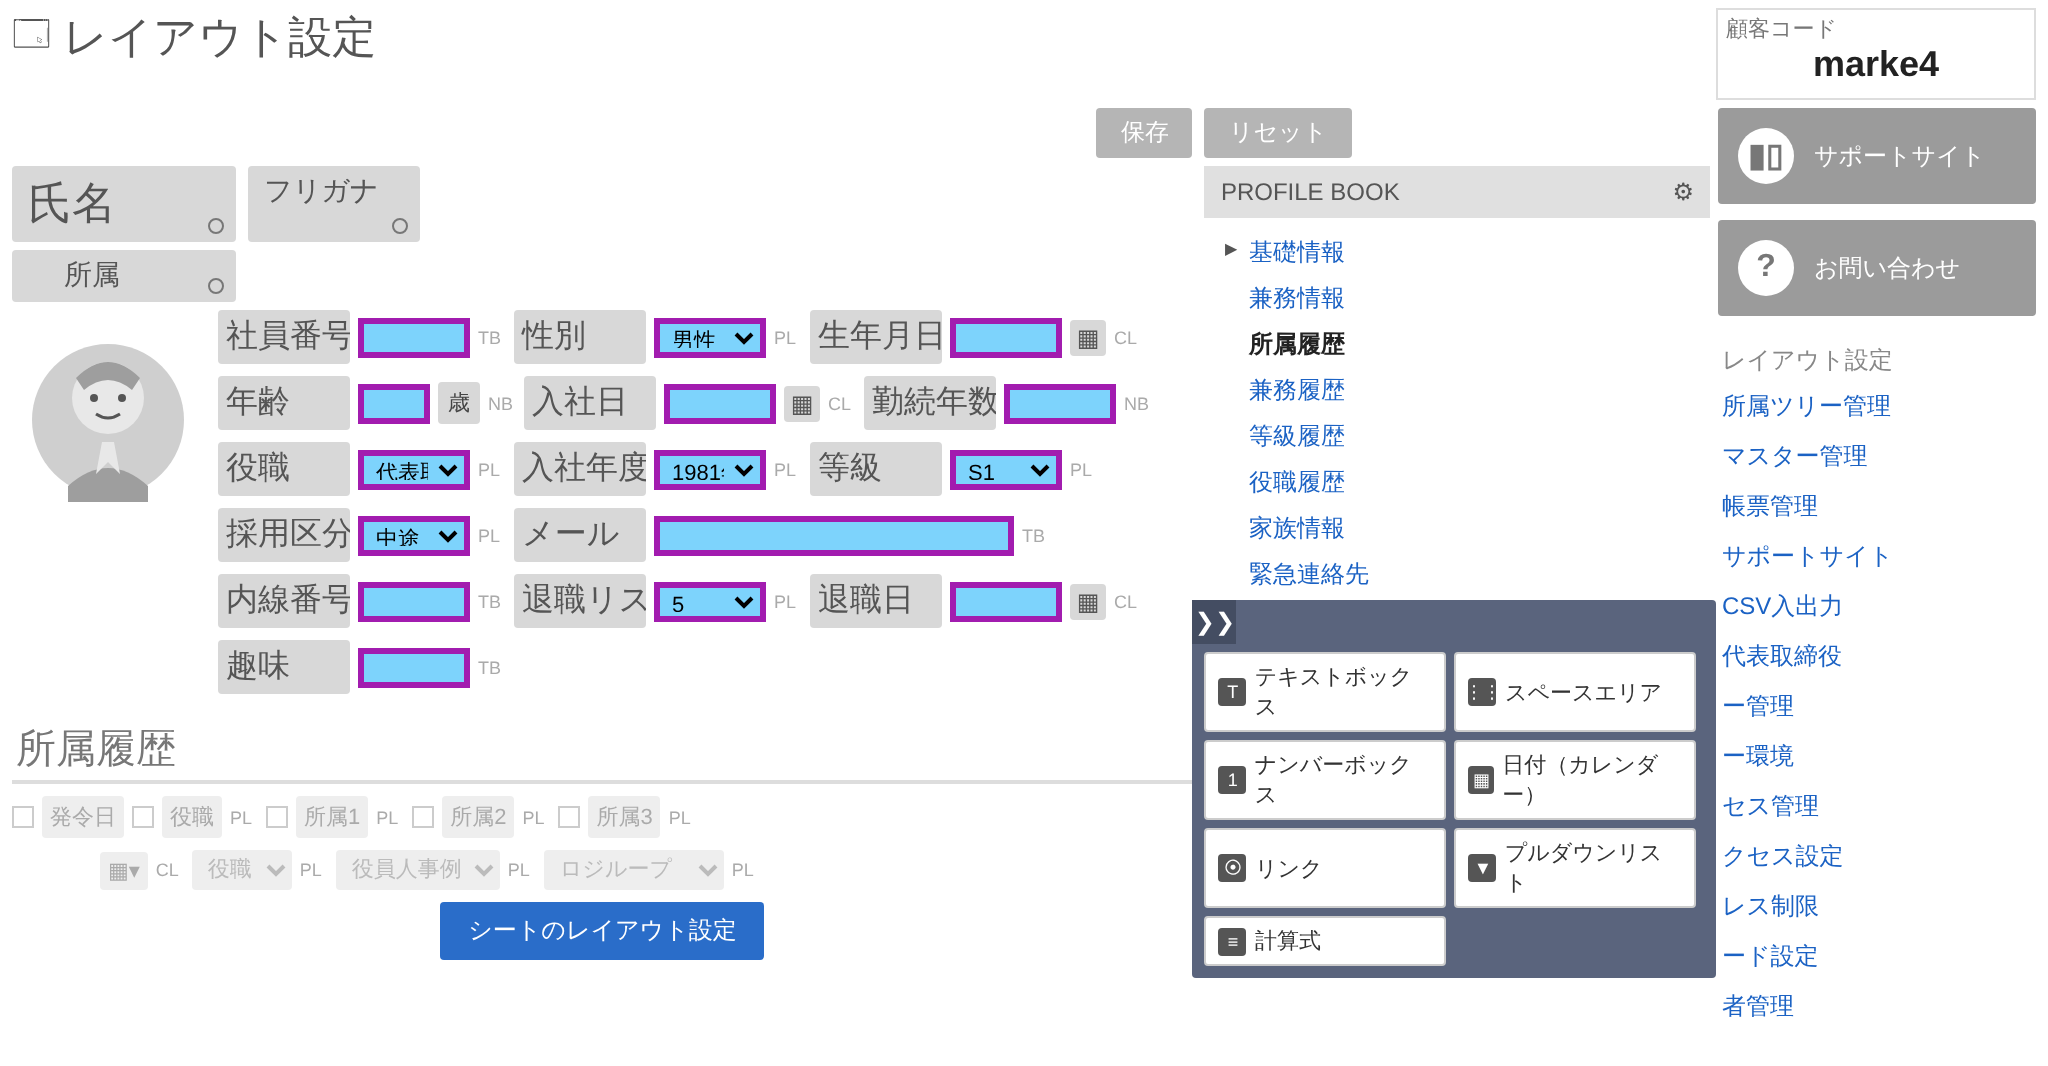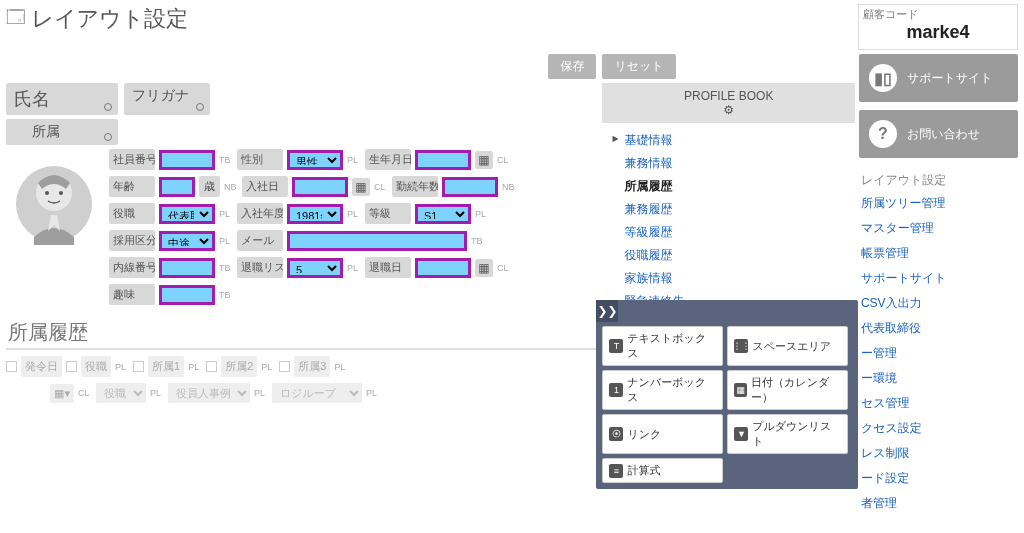--- a/index.html
+++ b/index.html
@@ -16,46 +16,46 @@
   .canvas { width: 594px; }
   .side-panel { width: 260px; padding-left: 6px; position: relative; }
   .right-nav { width: 160px; margin-left: 4px; }
   
   .tools { display: flex; gap: 6px; justify-content: flex-end; margin-bottom: 4px; }
   .btn { padding: 4px 12px; font-size: 12px; border: none; border-radius: 2px; cursor: pointer; }
   .btn-grey { background: #b5b5b5; color: #fff; }
   
   .form-wrap { }
   .top-fields { display: flex; gap: 6px; margin-bottom: 4px; }
-  .big-field { background: #d8d8d8; border-radius: 2px; padding: 4px 8px; font-size: 18px; color: #555; position: relative; }
+  .big-field { background: #d8d8d8; border-radius: 2px; padding: 4px 8px; font-size: 22px; color: #555; position: relative; }
   .big-field .pin { display:inline-block; width:8px; height:8px; border:1px solid #777; border-radius:50%; position:absolute; right:6px; bottom:4px; }
   .bf-name { width: 112px; }
   .bf-kana { width: 86px; font-size: 14px; }
   .bf-dept { width: 112px; font-size: 14px; padding-left: 26px; }
   .profile-row { display: flex; gap: 8px; margin-top: 4px; }
   .avatar { width: 95px; height: 110px; display:flex; align-items:center; justify-content:center; }
   .grid { flex:1; display:flex; flex-direction:column; gap:6px; }
   .gr { display:flex; align-items:center; gap:4px; }
-  .lab { background:#d8d8d8; font-size:11px; color:#555; padding:3px 4px; width:46px; overflow:hidden; white-space:nowrap; border-radius:2px; position:relative; }
+  .lab { background:#d8d8d8; font-size:16px; color:#555; padding:3px 4px; width:66px; overflow:hidden; white-space:nowrap; border-radius:2px; position:relative; }
   select.inp, input.inp, .inp { font-size:11px; padding:2px 2px; border:3px solid #a21caf; background:#7dd3fc; height:20px; }
   .inp-s { width:56px; }
   .inp-l { width:180px; }
   .unit { background:#d8d8d8; font-size:11px; padding:3px 5px; border-radius:2px; }
   .tag { font-size:9px; color:#aaa; width:14px; text-align:left; }
   .cal { display:inline-flex; width:18px; height:18px; align-items:center; justify-content:center; background:#d8d8d8; border-radius:2px; color:#555; font-size:12px; }
   
   .sect-hd { font-size:20px; color:#777; border-bottom:2px solid #ddd; padding:4px 2px 2px; margin-top:10px; }
   .sheet { padding:6px 0 4px; }
   .srow { display:flex; align-items:center; gap:4px; margin-bottom:6px; }
   .srow .cell { background:#eee; color:#aaa; font-size:11px; padding:3px 4px; border-radius:2px; white-space:nowrap; }
   .srow .check { width:11px; height:11px; border:1px solid #ccc; display:inline-block; }
   .srow select { font-size:11px; color:#bbb; background:#eee; border:none; padding:3px 4px; border-radius:2px; }
   .sheet-btn { background:#2a6dc9; color:#fff; border:none; padding:6px 14px; font-size:12px; margin:4px auto; display:block; border-radius:2px; cursor:pointer; }
   
-  .pb-head { background:#e0e0e0; padding:6px 8px; font-size:12px; color:#555; display:flex; align-items:center; justify-content:space-between;flex-direction:column; }
+  .pb-head { background:#e0e0e0; padding:6px 8px; font-size:12px; color:#555; display:flex; align-items:center; justify-content:space-between; }
   .pb-list { list-style:none; padding:6px 0 0 22px; }
   .pb-list li { font-size:12px; color:#1b62c4; padding:3px 0; cursor:pointer; }
   .pb-list li.cur { color:#222; font-weight:700; }
   .pb-list li.head { color:#1b62c4; position:relative; }
   .pb-list li.head::before { content:"▶"; font-size:8px; color:#555; position:absolute; left:-12px; top:5px; }
   
   .toolbox { position:absolute; left:0; top:246px; width:262px; background:#5a647d; border-radius:2px; padding:26px 6px 6px; }
   .toolbox .handle { position:absolute; left:0; top:0; width:22px; height:22px; background:#444d62; color:#fff; display:flex; align-items:center; justify-content:center; font-size:12px; }
   .toolbox .wrap { display:flex; flex-wrap:wrap; gap:4px; }
   .tool-btn { background:#fff; border:1px solid #ccc; font-size:11px; padding:4px 6px; border-radius:2px; display:flex; align-items:center; gap:4px; width:121px; cursor:pointer; color:#333; }
@@ -194,20 +194,21 @@
           <span style="width:40px"></span>
           <span class="cell">▦▾</span>
             <span class="tag">CL</span>
           <select><option>役職</option></select>
             <span class="tag">PL</span>
           <select style="width:82px"><option>役員人事例</option></select>
             <span class="tag">PL</span>
           <select style="width:90px"><option>ロジループ</option></select>
             <span class="tag">PL</span>
         </div>
+        <button class="sheet-btn">シートのレイアウト設定</button>
       </div>
     </div>
   </div>
 
   <div class="side-panel">
     <div class="tools" style="justify-content:flex-start;">
       <button class="btn btn-grey">リセット</button>
     </div>
     <div class="pb-head">
       <span>PROFILE BOOK</span>

